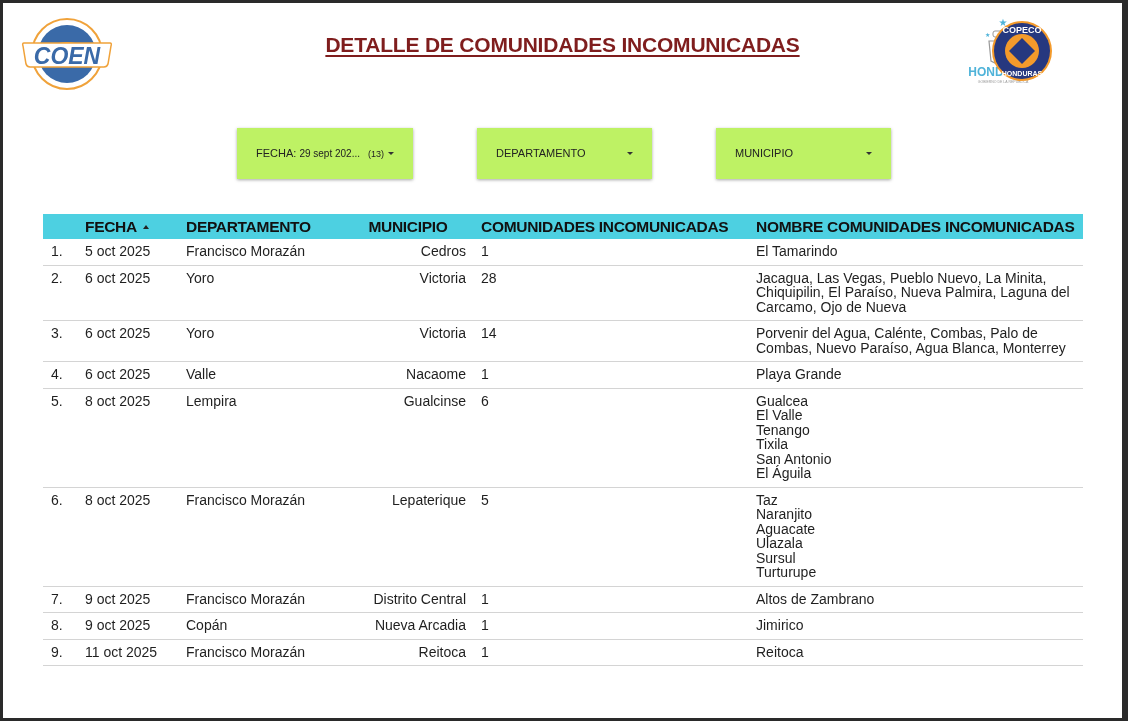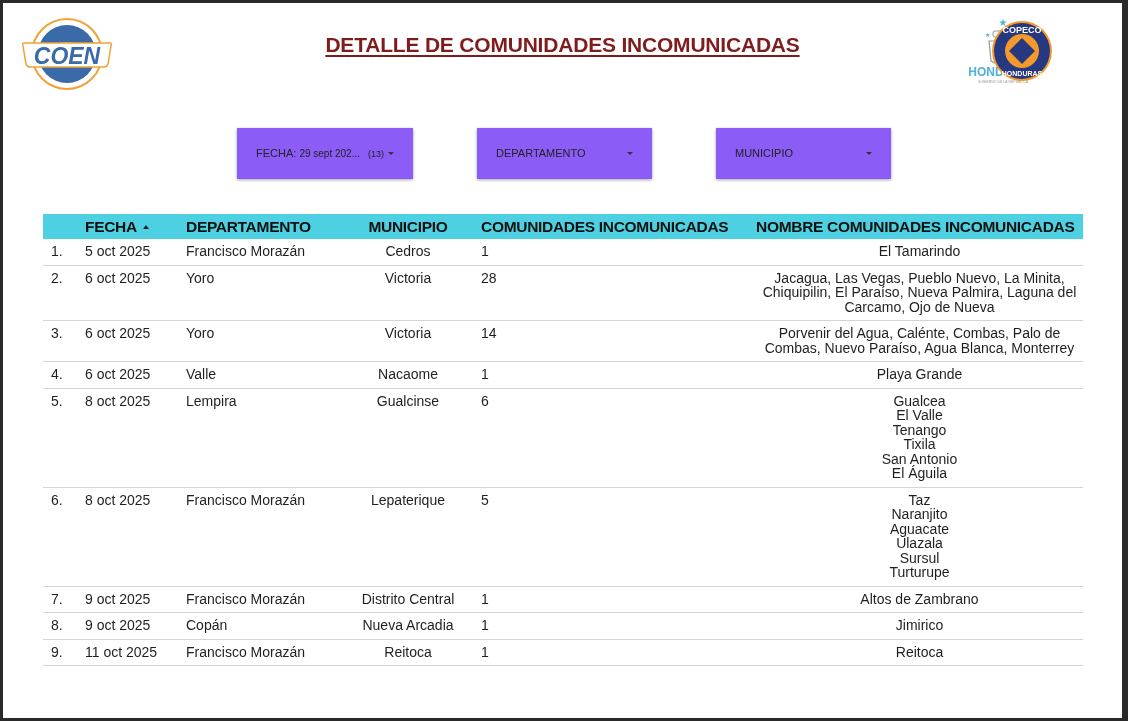--- a/index.html
+++ b/index.html
@@ -31,21 +31,21 @@
     position: absolute; left: 0; top: 30px; width: 1119px;
     text-align: center;
     font-size: 21px; font-weight: bold; letter-spacing: -0.2px;
     text-decoration: underline; text-underline-offset: 3px;
     text-decoration-thickness: 2px;
     color: #7f1d1d;
   }
   
   .filter {
     position: absolute; top: 125px; height: 51px;
-    background: #8b5cf6;
+    background: #bef264;
     box-shadow: 0 1px 3px rgba(0,0,0,0.35);
     display: flex; align-items: center;
     font-size: 11px; color: #222;
     cursor: pointer;
   }
   .filter .lbl { position: absolute; left: 19px; top: 19px; white-space: nowrap; }
   .filter .lbl b { font-weight: normal; font-size: 11px; }
   .filter .val { font-size: 10px; }
   .filter .cnt { font-size: 9px; margin-left: 8px; }
   .filter .caret {
@@ -72,31 +72,31 @@
     letter-spacing: -0.3px;
   }
   .row {
     display: flex; border-bottom: 1px solid #d4d4d4;
     padding-top: 5px; padding-bottom: 6px; line-height: 14.5px;
     color: #1f1f1f;
   }
   .c-idx { width: 42px; padding-left: 8px; }
   .c-fecha { width: 101px; }
   .c-dep { width: 164px; }
-  .c-mun { width: 116px; text-align: center; }
+  .c-mun { width: 116px; text-align: right; }
   .c-cnt { width: 283px; padding-left: 15px; }
   .c-nom { width: 334px; padding-left: 7px; }
   .thead .c-fecha { display: flex; align-items: center; }
   .sort-up {
     display: inline-block; width: 0; height: 0; margin-left: 6px; margin-top: 1px;
     border-left: 3.5px solid transparent; border-right: 3.5px solid transparent;
     border-bottom: 4px solid #222;
   }
   .thead .c-mun { text-align: center; }
-  .nl { display: block; text-align: center; }
+  .nl { display: block; }
 </style>
 </head>
 <body>
 
 <div class="page">
 
   <div class="logo-coen">
     <svg width="94" height="76" viewBox="0 0 94 76">
       <circle cx="47" cy="38" r="35" fill="#fff" stroke="#f0a23a" stroke-width="2"></circle>
       <circle cx="47" cy="38" r="29" fill="#3a6aa8"></circle>

